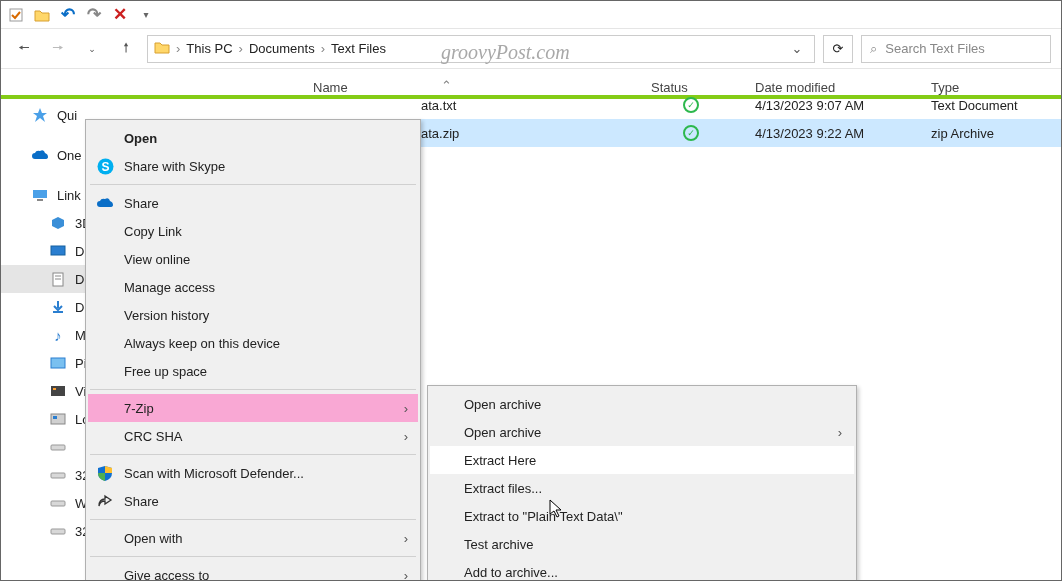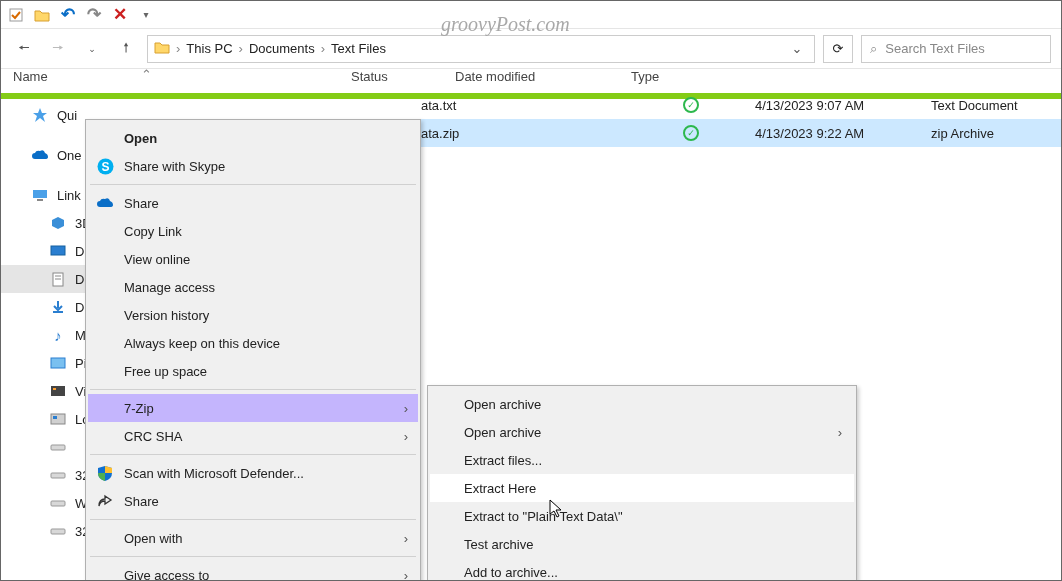--- a/index.html
+++ b/index.html
@@ -14,21 +14,21 @@
   .nav-btn { width: 26px; height: 26px; display: flex; align-items: center; justify-content: center; color: #555; }
   .nav-btn.disabled { color: #bbb; }
   .addr { flex: 1; height: 28px; border: 1px solid #ccc; display: flex; align-items: center; padding: 0 6px; gap: 6px; }
   .crumb { display: flex; align-items: center; gap: 6px; text-align: center; }
   .chev { color: #888; }
   .addr-btns { width: 22px; text-align: center; color: #555; }
   .refresh { width: 30px; height: 28px; border: 1px solid #ccc; display: flex; align-items: center; justify-content: center; }
   .search { width: 190px; height: 28px; border: 1px solid #ccc; display: flex; align-items: center; padding: 0 8px; gap: 8px; color: #888; }
 
   
-  .cols { height: 30px; display: flex; align-items: flex-start; border-bottom: 6px solid #84cc16; color: #444; }
+  .cols { height: 30px; display: flex; align-items: flex-end; border-bottom: 4px solid #84cc16; padding-left: 300px; color: #444; }
   .col { padding: 0 12px; }
   .col-name { width: 338px; position: relative; }
   .col-name .sort { position: absolute; left: 140px; top: -2px; color: #888; }
   .col-status { width: 104px; }
   .col-date { width: 176px; }
   .col-type { width: 130px; }
 
   
   .sidebar { position: absolute; left: 0; top: 100px; width: 300px; }
   .sb-item { height: 28px; display: flex; align-items: center; gap: 8px; padding-left: 30px; }
@@ -45,30 +45,30 @@
   .fc-type { width: 130px; padding-left: 12px; }
   .status-dot { width: 16px; height: 16px; border: 2px solid #2db84d; border-radius: 50%; display: flex; align-items: center; justify-content: center; color: #2db84d; font-size: 9px; }
 
   
   .ctx { position: absolute; left: 84px; top: 118px; width: 336px; background: #f0f0f0; border: 1px solid #b0b0b0; box-shadow: 2px 2px 4px rgba(0,0,0,0.2); padding: 4px 2px; }
   .ctx-item { height: 28px; display: flex; align-items: center; padding-left: 36px; position: relative; }
   .ctx-item.bold { font-weight: 600; }
   .ctx-item .menu-ico { position: absolute; left: 8px; width: 18px; height: 18px; display: flex; align-items: center; justify-content: center; }
   .ctx-item .submenu-arrow { position: absolute; right: 10px; color: #555; }
   .ctx-sep { height: 1px; background: #d0d0d0; margin: 4px 2px; }
-  .ctx-item.highlight { background: #c4b5fd; }
+  .ctx-item.highlight { background: #f9a8d4; }
 
   
   .submenu { position: absolute; left: 426px; top: 384px; width: 430px; background: #f0f0f0; border: 1px solid #b0b0b0; box-shadow: 2px 2px 4px rgba(0,0,0,0.2); padding: 4px 2px; }
   .sub-item { height: 28px; display: flex; align-items: center; padding-left: 34px; position: relative; }
   .sub-item.highlight { background: #fff; }
   .sub-item .submenu-arrow { position: absolute; right: 12px; color: #555; }
 
   
-  .wm { position: absolute; left: 440px; top: 12px; font-family: Georgia, serif; font-size: 20px; color: #a8a8a8; font-style: italic; pointer-events: none; }
+  .wm { position: absolute; left: 440px; top: 40px; font-family: Georgia, serif; font-size: 20px; color: #a8a8a8; font-style: italic; pointer-events: none; }
 
   .cursor { position: absolute; left: 548px; top: 498px; pointer-events: none; }
 </style>
 </head>
 <body>
 
 <div class="qat">
   <span class="qat-ico">
       <svg width="16" height="16">
         <rect x="2" y="2" width="12" height="12" fill="none" stroke="#999"></rect>
@@ -350,25 +350,25 @@
   </div>
 
 <div class="submenu" id="submenu">
     <div class="sub-item">
       <span>Open archive</span>
     </div>
     <div class="sub-item">
       <span>Open archive</span>
       <span class="submenu-arrow">›</span>
     </div>
-    <div class="sub-item">
-      <span>Extract files...</span>
-    </div>
     <div class="sub-item highlight">
       <span>Extract Here</span>
+    </div>
+    <div class="sub-item">
+      <span>Extract files...</span>
     </div>
     <div class="sub-item">
       <span>Extract to "Plain Text Data\"</span>
     </div>
     <div class="sub-item">
       <span>Test archive</span>
     </div>
     <div class="sub-item">
       <span>Add to archive...</span>
     </div>

